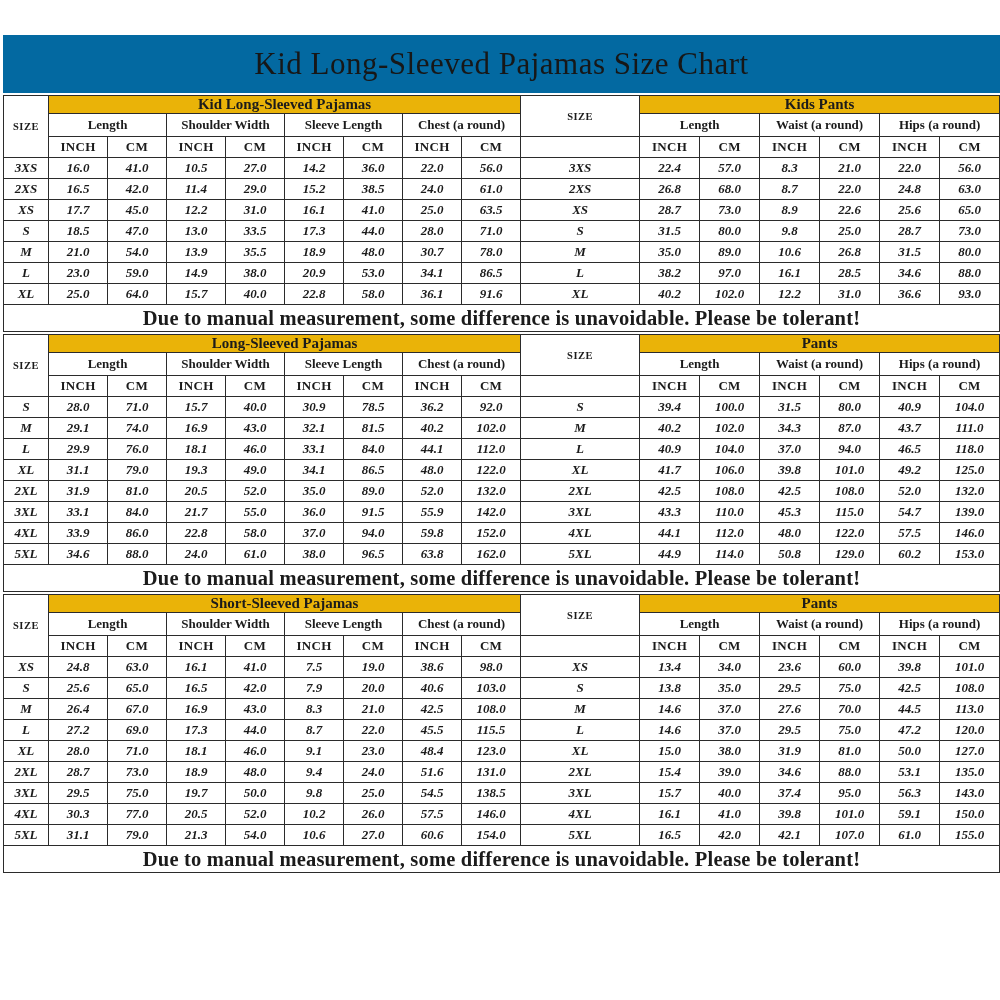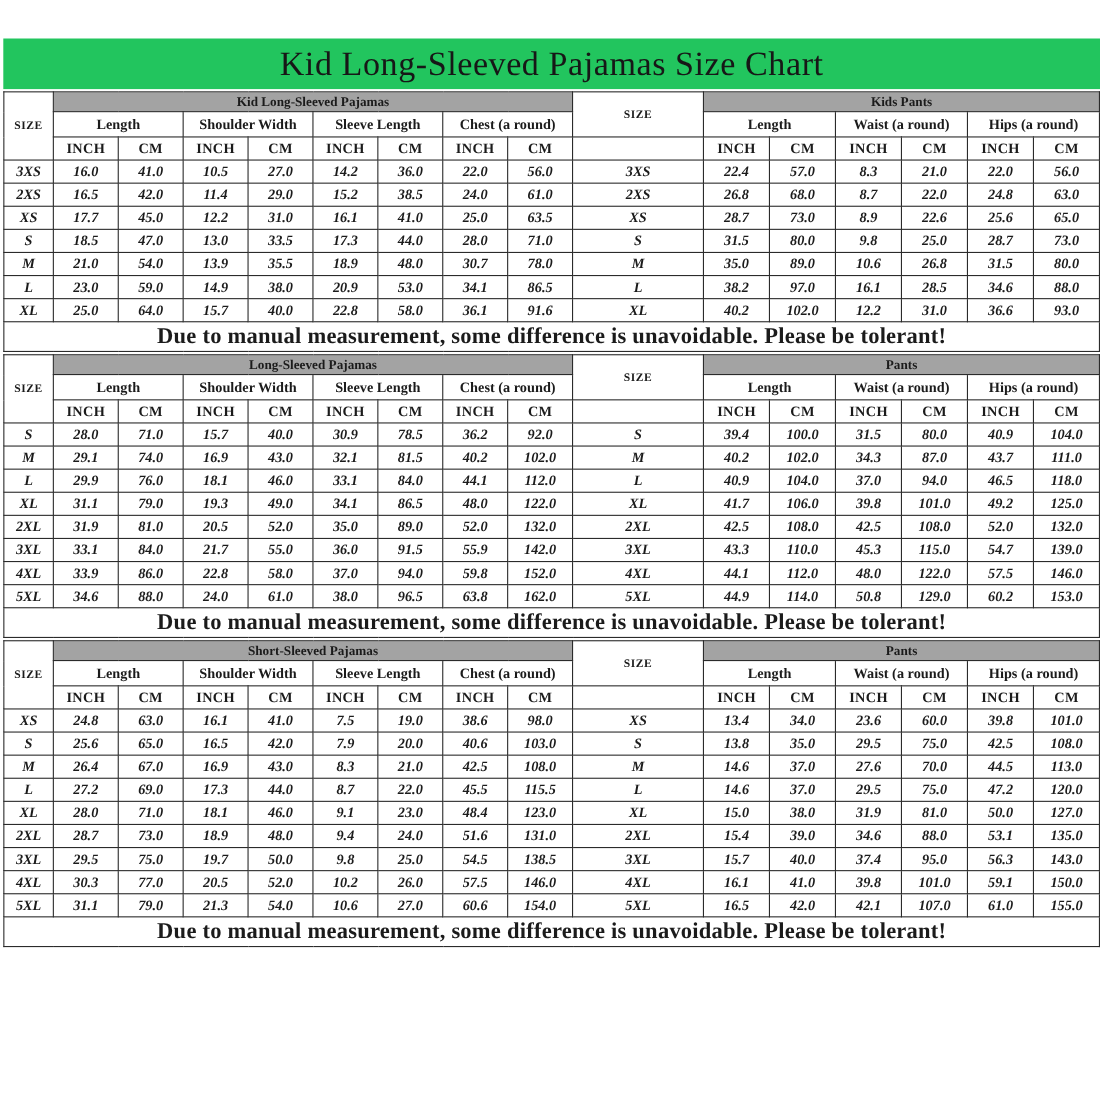--- a/index.html
+++ b/index.html
@@ -5,42 +5,42 @@
   * { margin:0; padding:0; box-sizing:border-box; }
   html,body { background:#ffffff; }
   body {
     width:1000px; height:1000px; overflow:hidden;
     font-family:"Liberation Serif","DejaVu Serif",serif;
     color:#1b1b1b;
   }
   .page { width:997px; margin-left:3px; padding-top:35px; }
 
   .banner {
-    height:46px; background:#22c55e;
+    height:58px; background:#0369a1;
     display:flex; align-items:center; justify-content:center;
   }
   .banner span {
     font-size:31px; color:#171717; letter-spacing:0.5px; white-space:nowrap;
   }
 
   table.size-table {
     border-collapse:collapse; table-layout:fixed;
     width:996px; margin-top:2px; background:#ffffff;
   }
   table.size-table th, table.size-table td {
     border:1px solid #2b2b2b; text-align:center; vertical-align:middle;
     font-weight:bold; color:#1b1b1b; white-space:nowrap; overflow:hidden;
     padding:0;
   }
   tr.r-teal  { height:18px; }
   tr.r-group { height:23px; }
   tr.r-units { height:21px; }
   tr.r-data  { height:21px;font-style:italic; }
 
-  .teal-cell { background:#a3a3a3; font-size:12px; font-weight:bold; color:#131313; }
+  .teal-cell { background:#eab308; font-size:15px; font-weight:bold; color:#131313; }
   .size-head { font-size:10.5px; letter-spacing:0.5px; }
   tr.r-group th { font-size:13px; }
   tr.r-units th { font-size:13px; letter-spacing:0.3px; }
   tr.r-data td  { font-size:13px; }
   td.size-label { font-size:13px; }
 
   td.disclaimer {
     height:27px; font-size:20.5px; font-weight:normal;
     color:#e8566b; letter-spacing:0.2px;
   }

